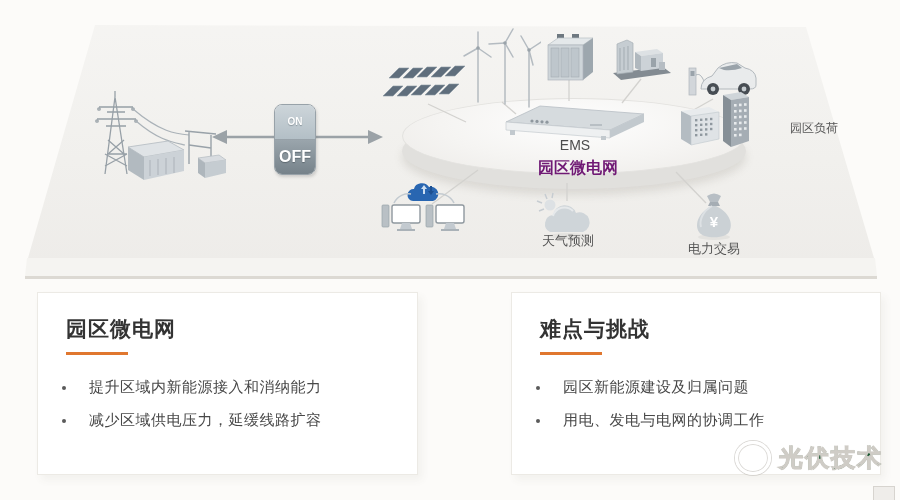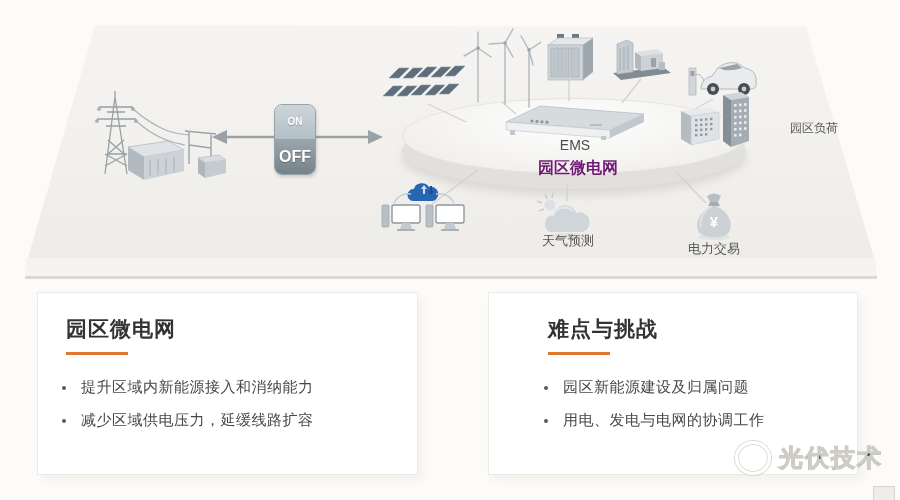--- a/index.html
+++ b/index.html
@@ -74,28 +74,28 @@
   .label-weather{left:508px;top:232px;}
   .label-trading{left:654px;top:240px;}
 
   
   .card{
     position:absolute;top:292px;height:183px;z-index:6;background:#ffffff;
     border:1px solid #eceae5;box-shadow:4px 5px 8px rgba(90,85,75,.06);
     box-sizing:border-box;
   }
   .card-left{left:37px;width:381px;}
-  .card-right{left:488px;width:370px;padding-left:31px;}
+  .card-right{left:511px;width:370px;}
   .card-title{
     margin:22px 0 0 28px;font-size:21px;font-weight:bold;color:#333;
     letter-spacing:1px;
   }
   .card-underline{width:62px;height:3px;margin:9px 0 0 28px;}
   .bullets{margin:16px 0 0 18px;}
-  .bullet-row{display:flex;align-items:center;height:33px;}
+  .bullet-row{display:flex;align-items:center;height:33px;gap:8px;}
   .bullet-dot{
     width:4px;height:4px;border-radius:50%;background:#5a5a5a;
     margin:0 15px 0 6px;flex:none;
   }
   .bullet-text{font-size:15px;color:#484848;letter-spacing:.5px;}
 
   
   .watermark{position:absolute;left:735px;top:441px;z-index:9;display:flex;align-items:center;}
   .wm-logo{
     width:30px;height:28px;border-radius:50%;

